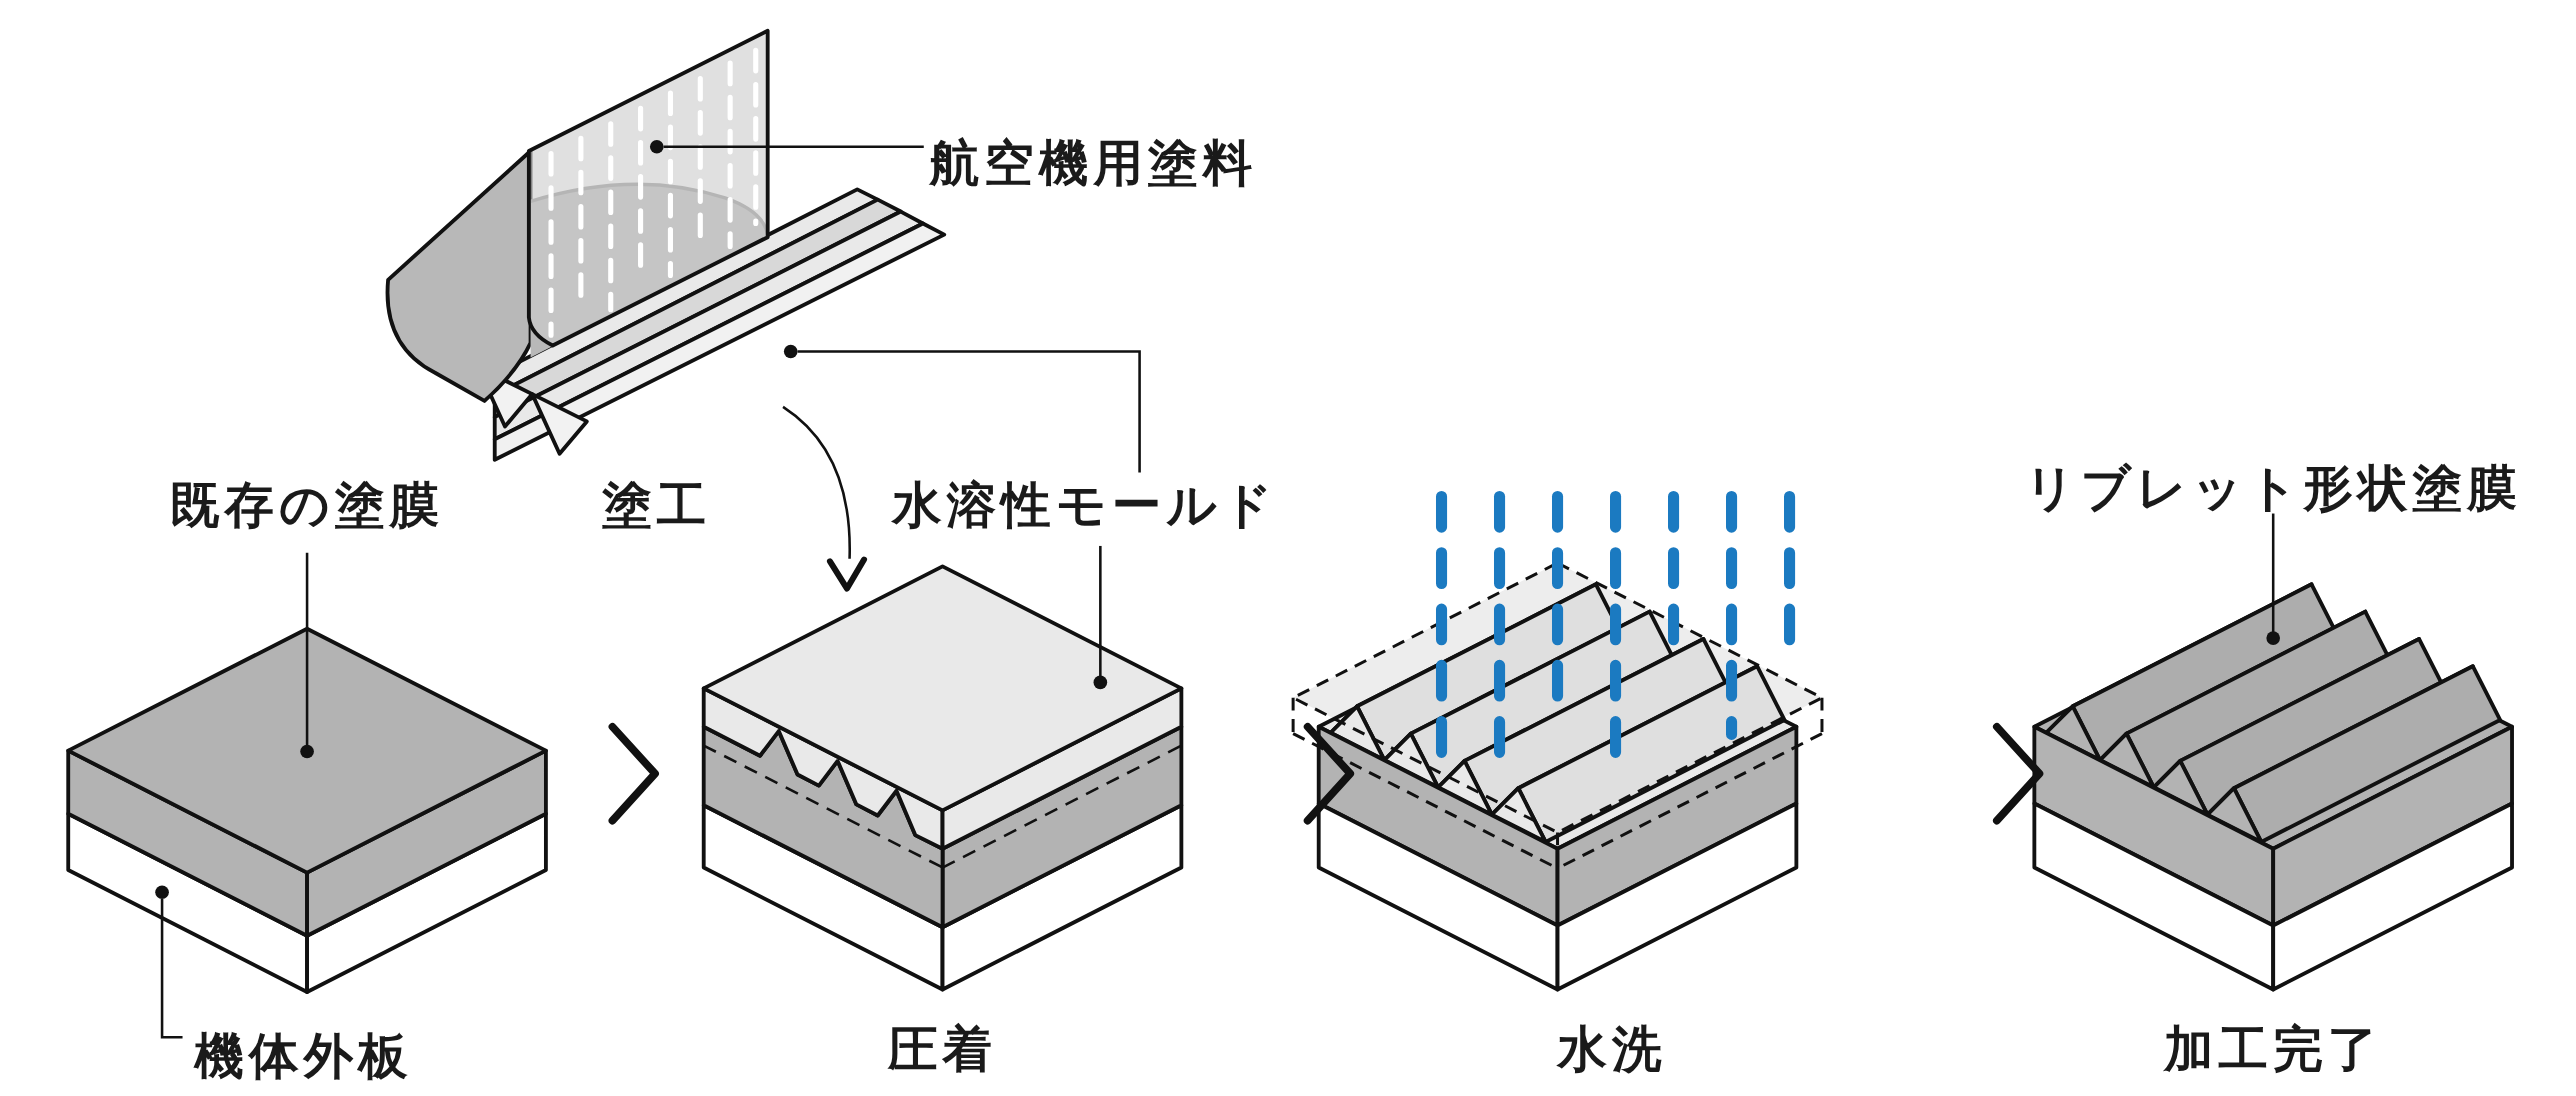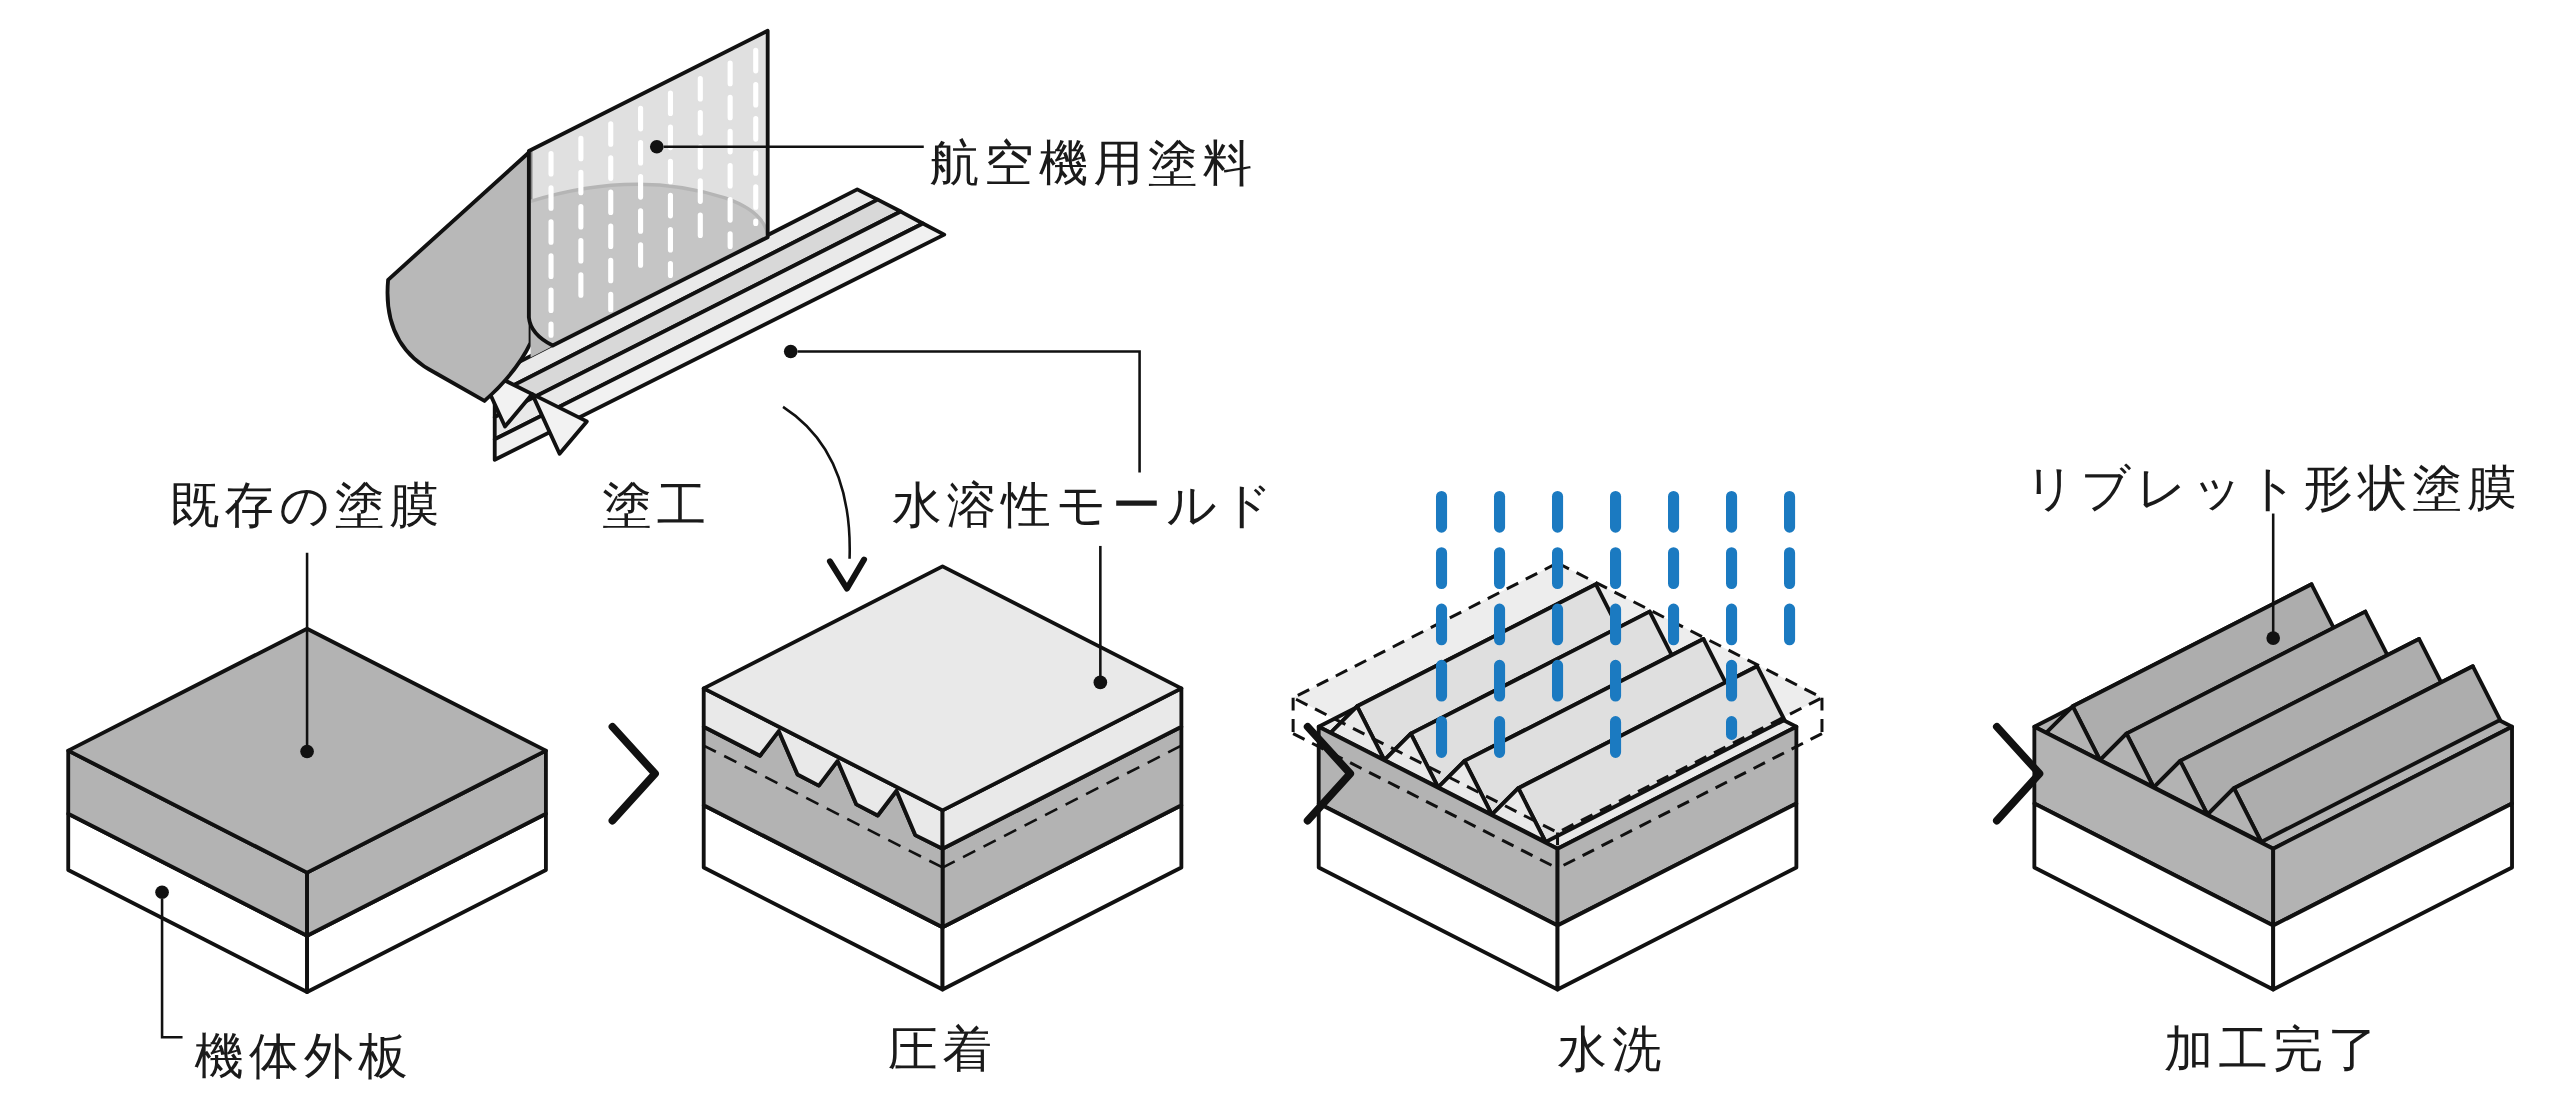--- a/index.html
+++ b/index.html
@@ -3,21 +3,21 @@
 <meta charset="utf-8">
 <style>
   :root{
     --coating-gray:#b3b3b3;
     --mold-light-gray:#e9e9e9;
     --panel-white:#ffffff;
     --water-blue:#1b7ac1;
     --outline:#111111;
   }
   html,body{margin:0;padding:0;background:var(--panel-white);}
-  .stage{width:2576px;height:1097px;position:relative;overflow:hidden;background:var(--panel-white);}
+  .stage{width:2576px;height:1097px;position:relative;overflow:hidden;background:var(--panel-white);font-weight:bold;}
   svg{display:block;}
   .ln{stroke:var(--outline);stroke-width:4.5;stroke-linejoin:round;}
   .thin{stroke:var(--outline);stroke-width:3;fill:none;}
   .f-coat{fill:var(--coating-gray);}
   .f-mold{fill:var(--mold-light-gray);}
   .f-white{fill:var(--panel-white);}
   .f-ghost{fill:#ededed;}
   .f-flankL{fill:#ececec;}
   .f-flankR{fill:#dfdfdf;}
   .f-dflankL{fill:#b9b9b9;}

